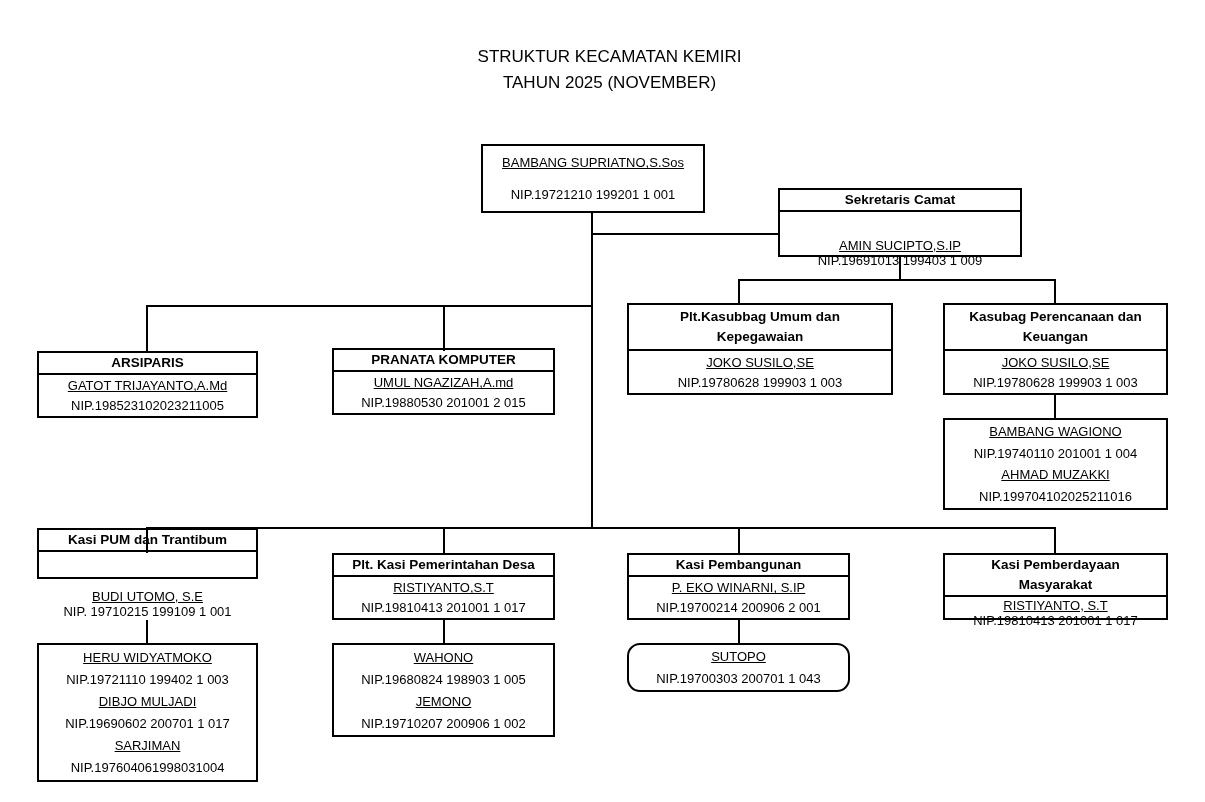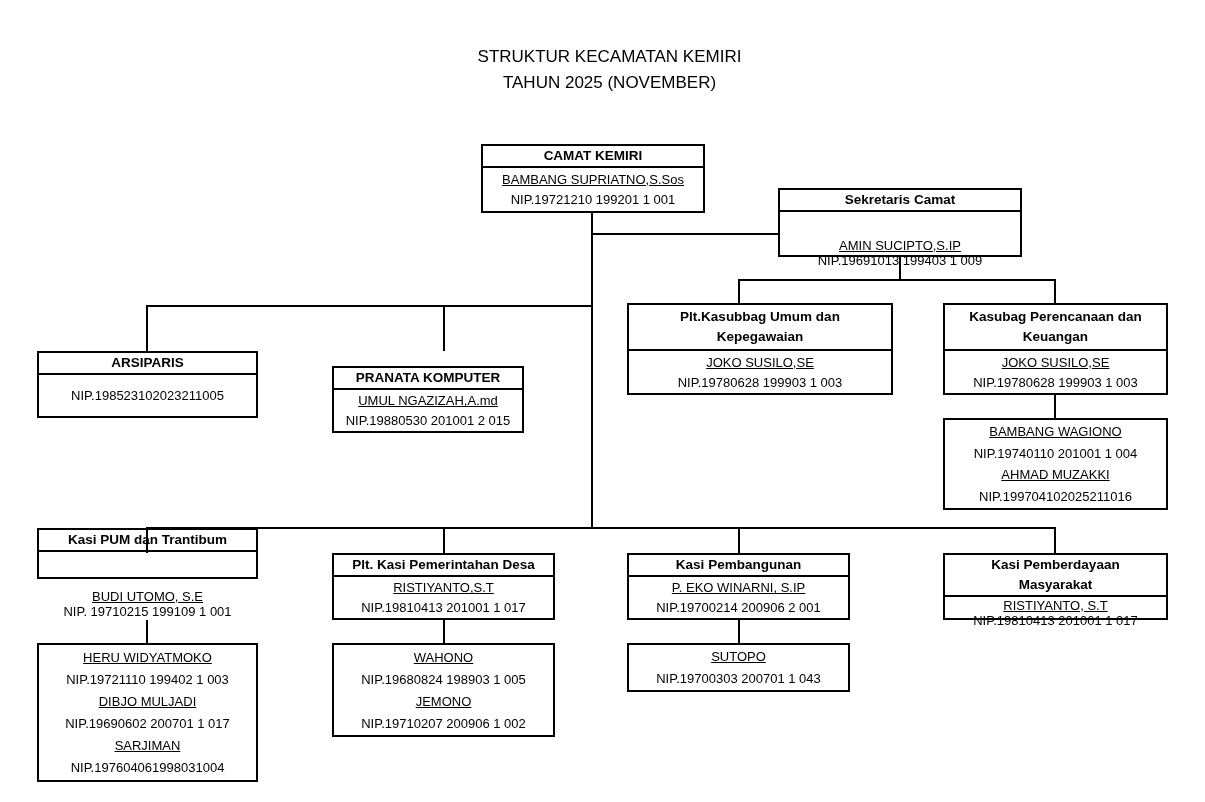--- a/index.html
+++ b/index.html
@@ -56,43 +56,43 @@
 <body>
 
 <div id="stage">
 
   <div class="page-title">
     <div>STRUKTUR KECAMATAN KEMIRI</div>
     <div>TAHUN 2025 (NOVEMBER)</div>
   </div>
 
   <div class="box" style="left:481px; top:144px; width:224px; height:69px;">
-    <div class="box-title t1">CAMAT KEMIRI</div>
     <div class="box-members">
       <div class="row name">BAMBANG SUPRIATNO,S.Sos</div>
       <div class="row nip">NIP.19721210 199201 1 001</div>
     </div>
   </div>
 
   <div class="box" style="left:778px; top:188px; width:244px; height:69px;gap:25px;">
     <div class="box-title t1">Sekretaris Camat</div>
     <div class="box-members">
       <div class="row name">AMIN SUCIPTO,S.IP</div>
       <div class="row nip">NIP.19691013 199403 1 009</div>
     </div>
   </div>
 
   <div class="box" style="left:37px; top:351px; width:221px; height:67px;">
     <div class="box-title t1">ARSIPARIS</div>
     <div class="box-members">
+      <div class="row name">GATOT TRIJAYANTO,A.Md</div>
       <div class="row nip">NIP.198523102023211005</div>
     </div>
   </div>
 
-  <div class="box" style="left:332px; top:366px; width:192px; height:67px;">
+  <div class="box" style="left:332px; top:348px; width:223px; height:67px;">
     <div class="box-title t1">PRANATA KOMPUTER</div>
     <div class="box-members">
       <div class="row name">UMUL NGAZIZAH,A.md</div>
       <div class="row nip">NIP.19880530 201001 2 015</div>
     </div>
   </div>
 
   <div class="box" style="left:627px; top:303px; width:266px; height:92px;">
     <div class="box-title t2">Plt.Kasubbag Umum dan Kepegawaian</div>
     <div class="box-members">
@@ -155,21 +155,21 @@
   </div>
 
   <div class="box" style="left:627px; top:553px; width:223px; height:67px;justify-content:flex-end;">
     <div class="box-title t1">Kasi Pembangunan</div>
     <div class="box-members">
       <div class="row name">P. EKO WINARNI, S.IP</div>
       <div class="row nip">NIP.19700214 200906 2 001</div>
     </div>
   </div>
 
-  <div class="box" style="left:627px; top:643px; width:223px; height:49px;">
+  <div class="box" style="left:627px; top:643px; width:223px; height:49px;border-radius:13px;">
     <div class="box-members">
       <div class="row name">SUTOPO</div>
       <div class="row nip">NIP.19700303 200701 1 043</div>
     </div>
   </div>
 
   <div class="box" style="left:943px; top:553px; width:225px; height:67px;">
     <div class="box-title t1">Kasi Pemberdayaan Masyarakat</div>
     <div class="box-members">
       <div class="row name">RISTIYANTO, S.T</div>

